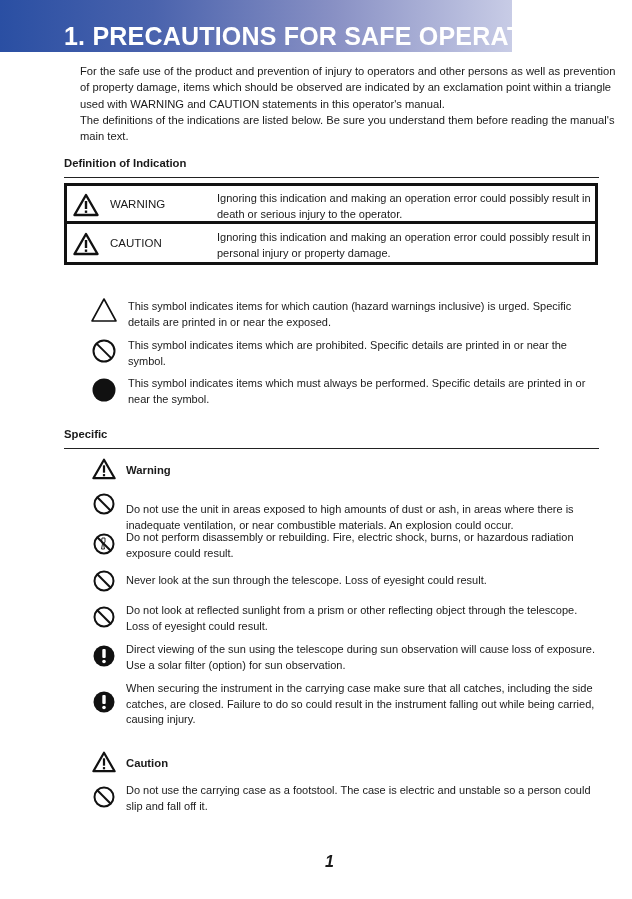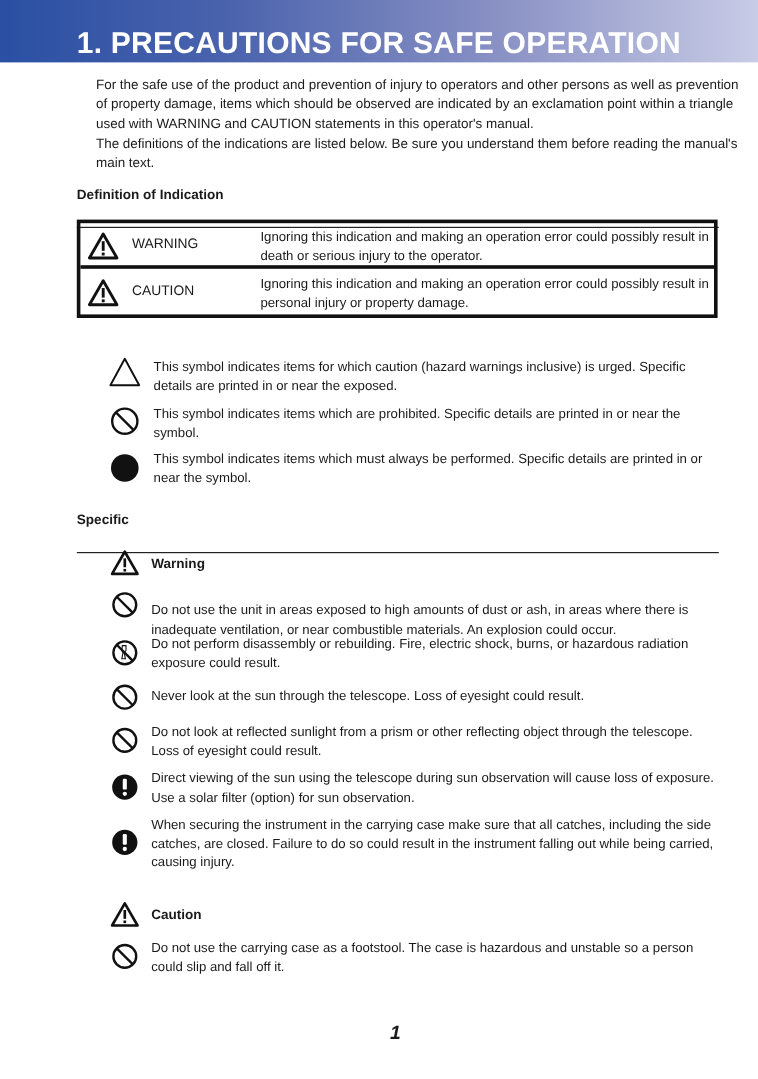--- a/index.html
+++ b/index.html
@@ -1,38 +1,38 @@
 <!DOCTYPE html>
 <html><head>
 <meta charset="utf-8">
 <style>
   * { margin: 0; padding: 0; box-sizing: border-box; }
   html, body { width: 632px; height: 899px; background: #ffffff; overflow: hidden; }
   body { font-family: "Liberation Sans", sans-serif; color: #1a1a1a; position: relative; }
 
   .banner {
-    position: absolute; left: 0; top: 0; width: 632px; height: 52px;
+    position: absolute; left: 0; top: 0; width: 512px; height: 52px;
     background: linear-gradient(to right, #2a4fa3 0%, #4a63ad 30%, #8890c4 65%, #c8cce6 100%);
   }
   .banner-title {
     position: absolute; left: 64px; top: 22px;
     font-size: 25px; font-weight: bold; color: #ffffff; letter-spacing: 0.2px;
     white-space: nowrap;
   }
 
   .intro {
     position: absolute; left: 80px; top: 63px; width: 540px;
     font-size: 11.2px; line-height: 16.3px;
   }
   .intro p { margin: 0; }
 
   .section-head {
     position: absolute; left: 64px; width: 535px;
     font-size: 11.3px; font-weight: bold;
-    border-bottom: 1.3px solid #222; padding-bottom: 20px;
+    border-bottom: 1.3px solid #222; padding-bottom: 8px;
   }
 
   .def-table {
     position: absolute; left: 64px; top: 183px; width: 534px; height: 82px;
     border: 3px solid #111;
   }
   .def-row {
     position: absolute; left: 0; width: 528px; height: 38px;
   }
   .def-row.r1 { top: 0; border-bottom: 3px solid #111; }
@@ -181,16 +181,16 @@
     <rect x="11.8" y="17.5" width="2.4" height="2.4" fill="#111"></rect>
   </svg>
   <span class="gen-text gen-heading" style="top:6px;">Caution</span>
 </div>
 
 <div class="gen-item" style="top:783px;">
   <svg class="gen-icon" style="top:2px;" viewBox="0 0 24 24">
     <circle cx="12" cy="12" r="9.5" fill="none" stroke="#111" stroke-width="2"></circle>
     <line x1="5.3" y1="5.3" x2="18.7" y2="18.7" stroke="#111" stroke-width="2"></line>
   </svg>
-  <span class="gen-text" style="top:0;">Do not use the carrying case as a footstool. The case is hazardous and unstable so a person could slip and fall off it.</span>
+  <span class="gen-text" style="top:0;">Do not use the carrying case as a footstool. The case is electric and unstable so a person could slip and fall off it.</span>
 </div>
 
 <div class="page-num">1</div>
 
 </body></html>

